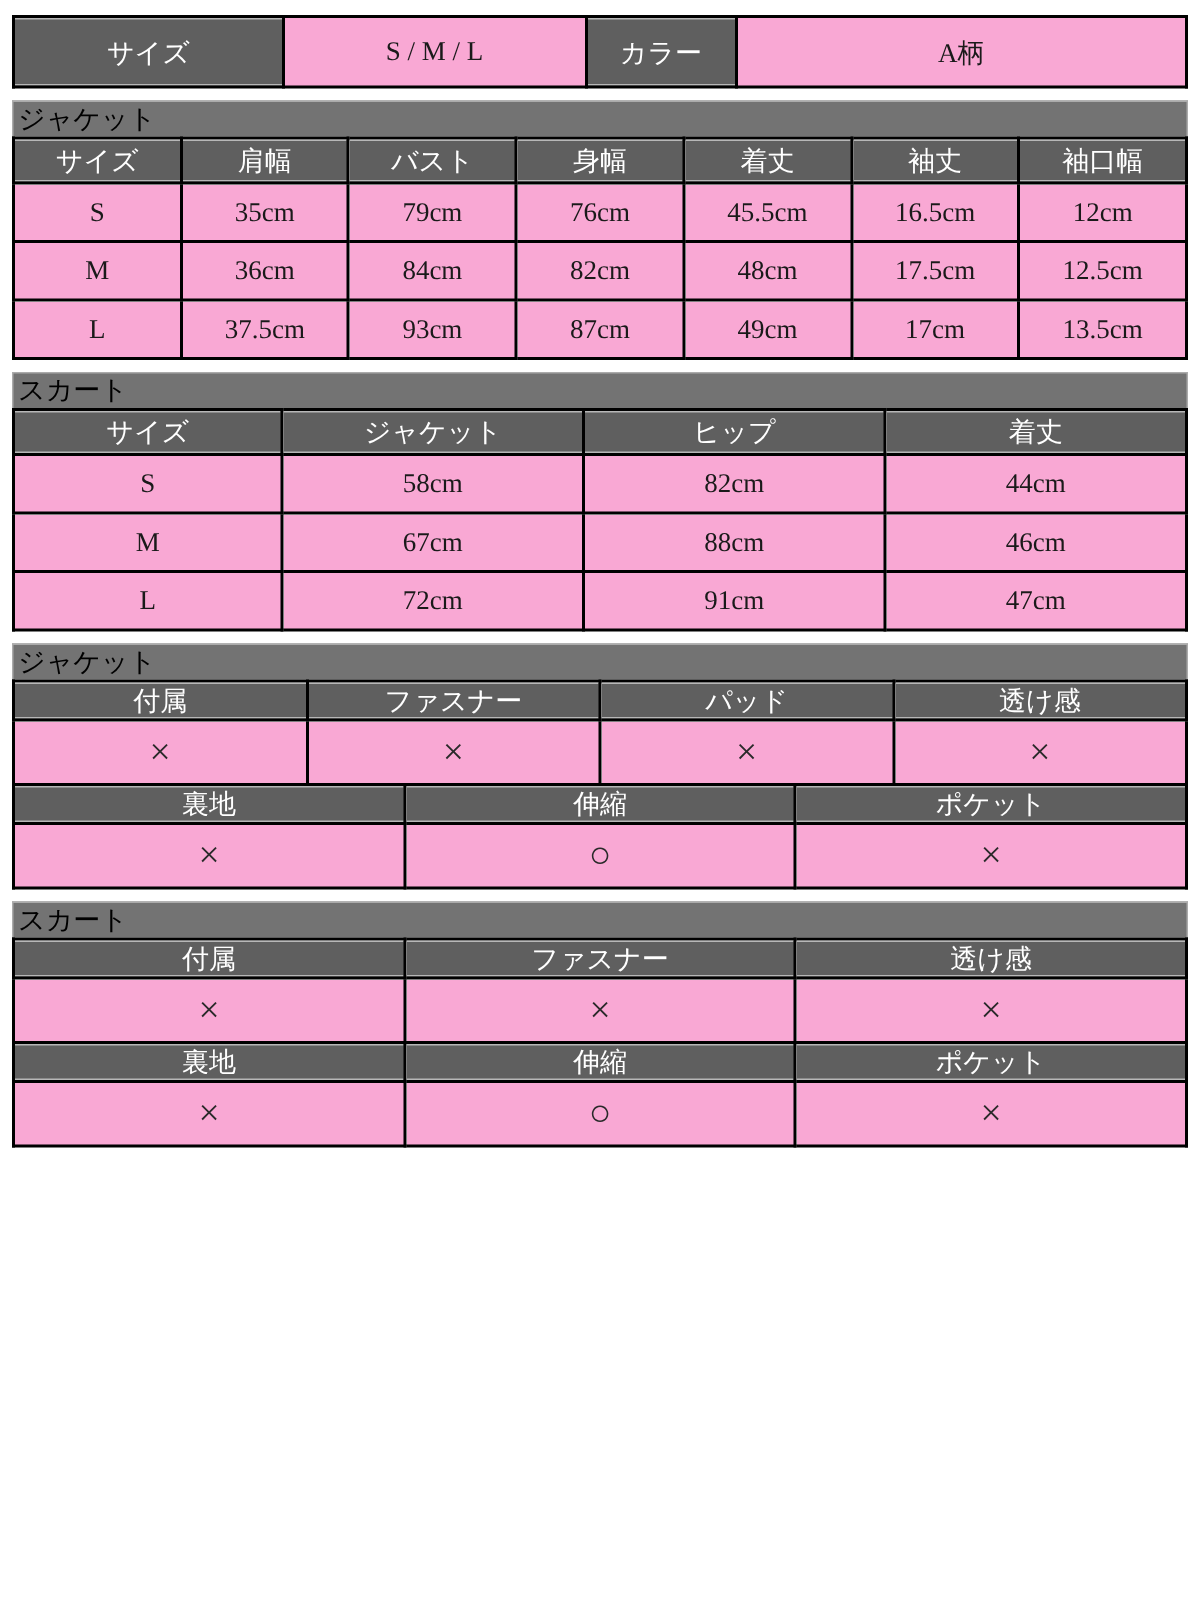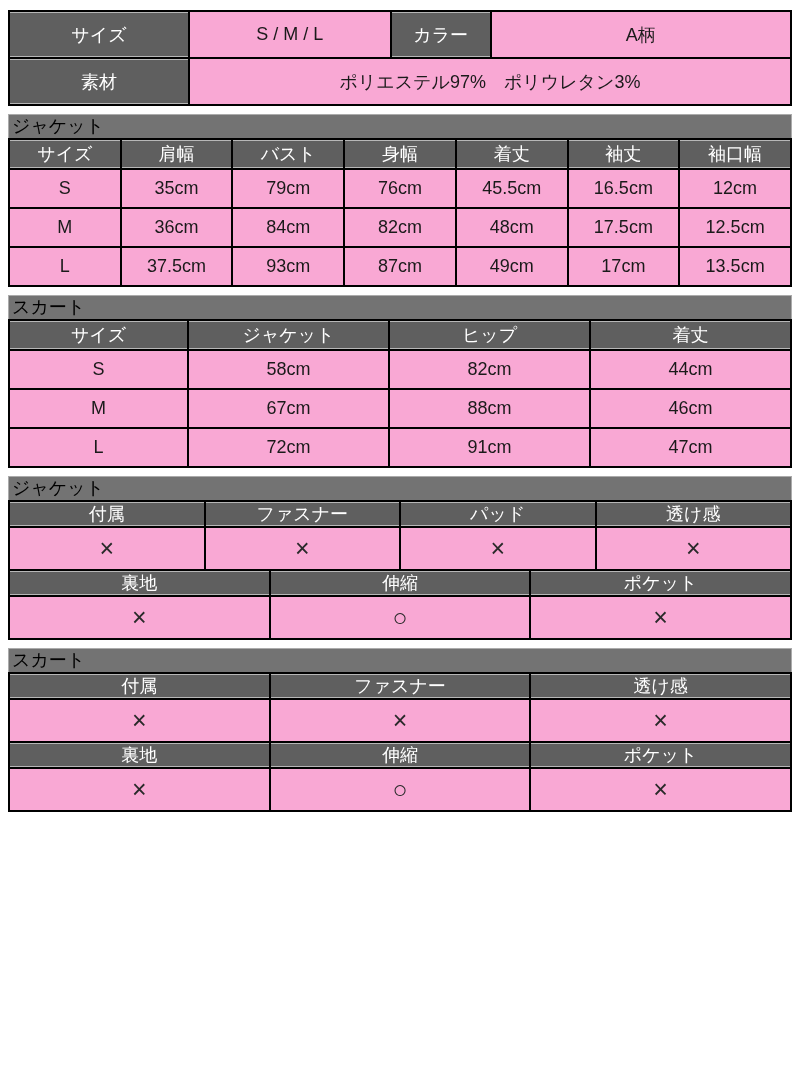--- a/index.html
+++ b/index.html
@@ -7,20 +7,21 @@
   body {
     font-family: "Liberation Sans", "DejaVu Sans", sans-serif;
     color: #1a1a1a;
   }
   .page {
     width: 800px;
     height: 1067px;
     background: #ffffff;
     padding: 10px 8px;
     overflow: hidden;
+    font-family: Liberation Serif, serif;
   }
   table {
     border-collapse: collapse;
     width: 100%;
     table-layout: fixed;
   }
   th, td {
     border: 2px solid #000000;
     text-align: center;
     vertical-align: middle;
@@ -79,24 +80,20 @@
         <col class="ci3">
         <col class="ci4">
       </colgroup>
     <tbody>
       <tr>
         <th>サイズ</th>
         <td>S / M / L</td>
         <th>カラー</th>
         <td>A柄</td>
       </tr>
-      <tr>
-        <th>素材</th>
-        <td colspan="3">ポリエステル97%　ポリウレタン3%</td>
-      </tr>
     </tbody>
   </table>
 
   <div class="section-label">ジャケット</div>
   <table class="t-size">
     <tbody>
       <tr>
         <th>サイズ</th>
         <th>肩幅</th>
         <th>バスト</th>

